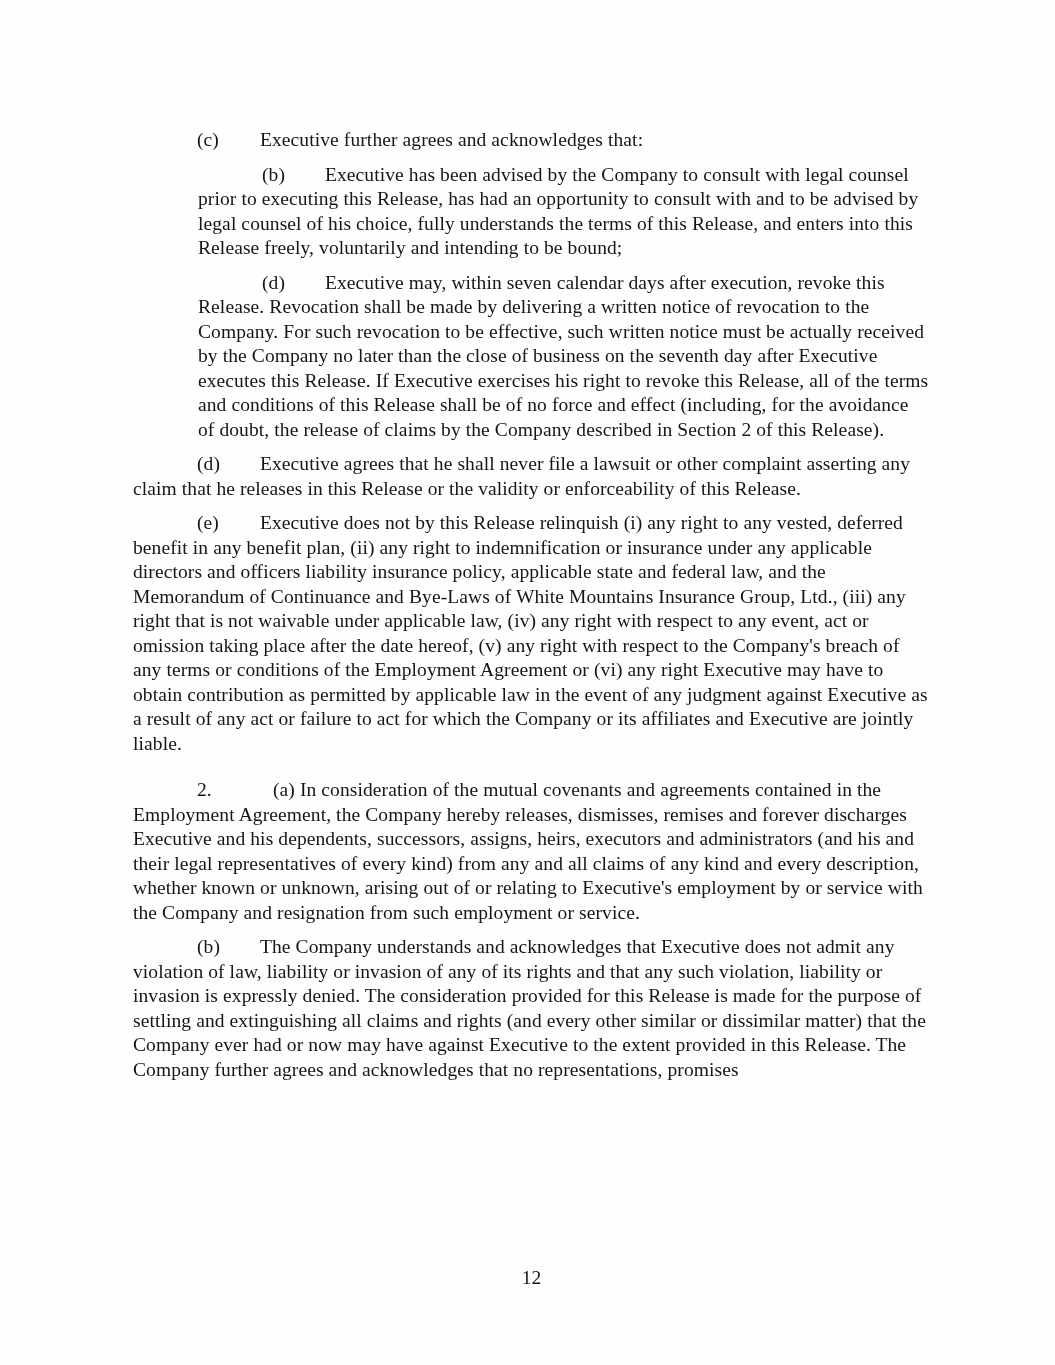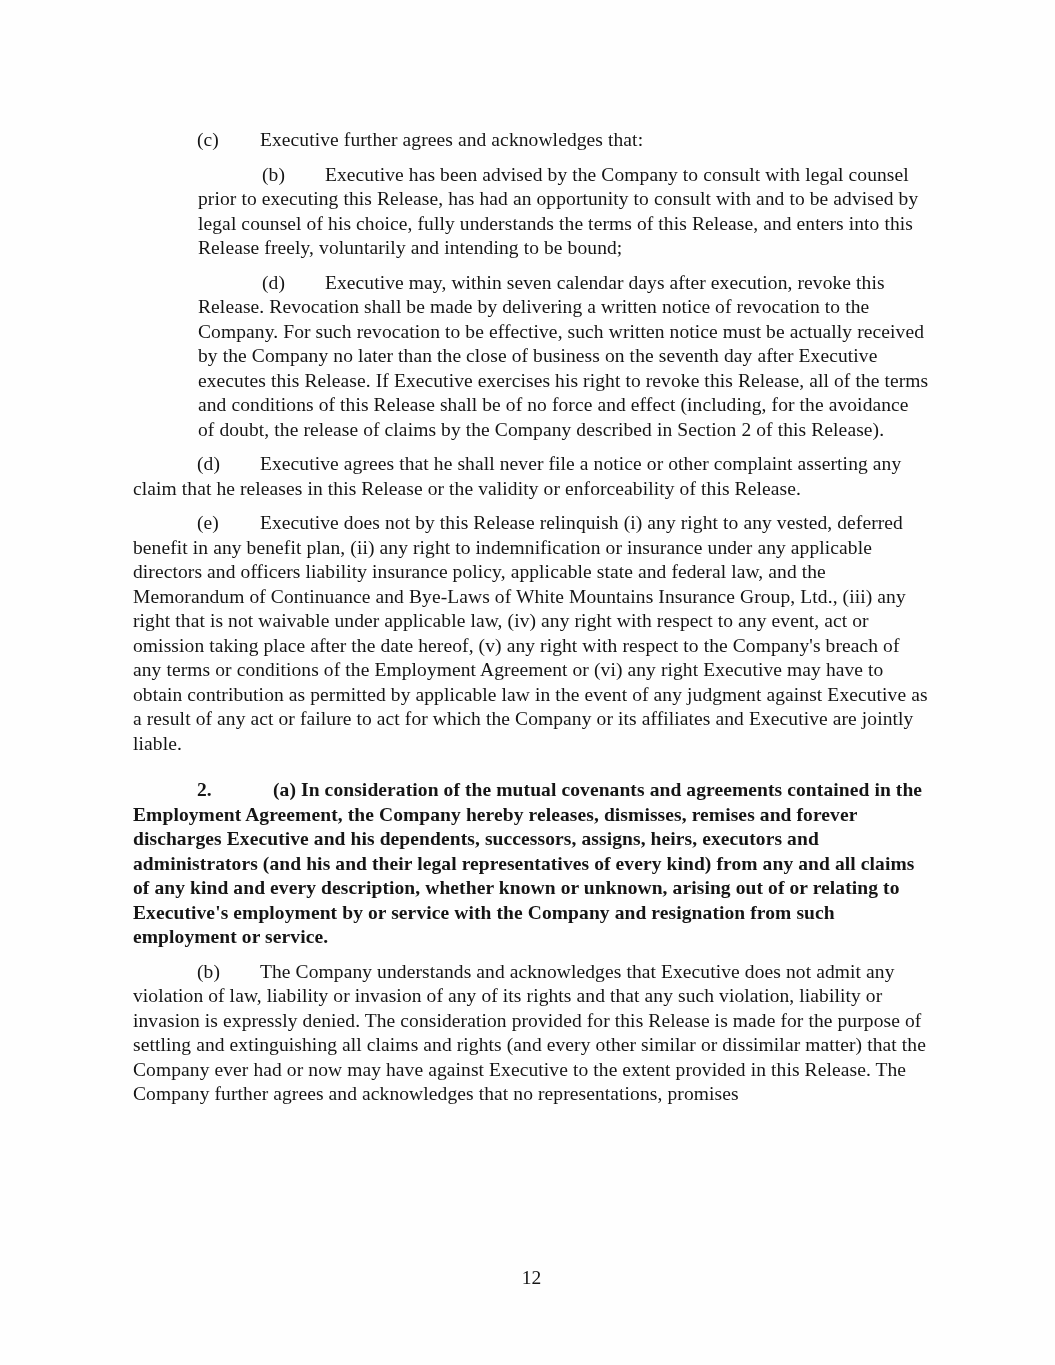--- a/index.html
+++ b/index.html
@@ -31,21 +31,20 @@
     text-indent: 64px;
   }
   p.para:first-child {
     margin-top: 0;
   }
   p.para.level2 {
     margin-left: 65px;
   }
   p.para.section-start {
     margin-top: 22px;
-    font-weight: bold;
   }
   .para-label {
     display: inline-block;
     width: 63px;
     text-indent: 0;
   }
   p.para.section-start .para-label {
     width: 76px;
   }
   .page-number {
@@ -65,21 +64,21 @@
 
   <div class="doc-body" id="doc-body">
     <p class="para level1"><span class="para-label">(c)</span><span class="para-text">Executive further agrees and acknowledges that:</span></p>
 
 
     <p class="para level2"><span class="para-label">(b)</span><span class="para-text">Executive has been advised by the Company to consult with legal counsel prior to executing this Release, has had an opportunity to consult with and to be advised by legal counsel of his choice, fully understands the terms of this Release, and enters into this Release freely, voluntarily and intending to be bound;</span></p>
 
 
     <p class="para level2"><span class="para-label">(d)</span><span class="para-text">Executive may, within seven calendar days after execution, revoke this Release. Revocation shall be made by delivering a written notice of revocation to the Company. For such revocation to be effective, such written notice must be actually received by the Company no later than the close of business on the seventh day after Executive executes this Release. If Executive exercises his right to revoke this Release, all of the terms and conditions of this Release shall be of no force and effect (including, for the avoidance of doubt, the release of claims by the Company described in Section 2 of this Release).</span></p>
 
-    <p class="para level1"><span class="para-label">(d)</span><span class="para-text">Executive agrees that he shall never file a notice or other complaint asserting any claim that he releases in this Release or the validity or enforceability of this Release.</span></p>
+    <p class="para level1"><span class="para-label">(d)</span><span class="para-text">Executive agrees that he shall never file a lawsuit or other complaint asserting any claim that he releases in this Release or the validity or enforceability of this Release.</span></p>
 
     <p class="para level1"><span class="para-label">(e)</span><span class="para-text">Executive does not by this Release relinquish (i) any right to any vested, deferred benefit in any benefit plan, (ii) any right to indemnification or insurance under any applicable directors and officers liability insurance policy, applicable state and federal law, and the Memorandum of Continuance and Bye-Laws of White Mountains Insurance Group, Ltd., (iii) any right that is not waivable under applicable law, (iv) any right with respect to any event, act or omission taking place after the date hereof, (v) any right with respect to the Company's breach of any terms or conditions of the Employment Agreement or (vi) any right Executive may have to obtain contribution as permitted by applicable law in the event of any judgment against Executive as a result of any act or failure to act for which the Company or its affiliates and Executive are jointly liable.</span></p>
 
     <p class="para level1 section-start"><span class="para-label">2.</span><span class="para-text">(a)  In consideration of the mutual covenants and agreements contained in the Employment Agreement, the Company hereby releases, dismisses, remises and forever discharges Executive and his dependents, successors, assigns, heirs, executors and administrators (and his and their legal representatives of every kind) from any and all claims of any kind and every description, whether known or unknown, arising out of or relating to Executive's employment by or service with the Company and resignation from such employment or service.</span></p>
 
     <p class="para level1"><span class="para-label">(b)</span><span class="para-text">The Company understands and acknowledges that Executive does not admit any violation of law, liability or invasion of any of its rights and that any such violation, liability or invasion is expressly denied. The consideration provided for this Release is made for the purpose of settling and extinguishing all claims and rights (and every other similar or dissimilar matter) that the Company ever had or now may have against Executive to the extent provided in this Release. The Company further agrees and acknowledges that no representations, promises</span></p>
   </div>
 
   <div class="page-number">12</div>
 

